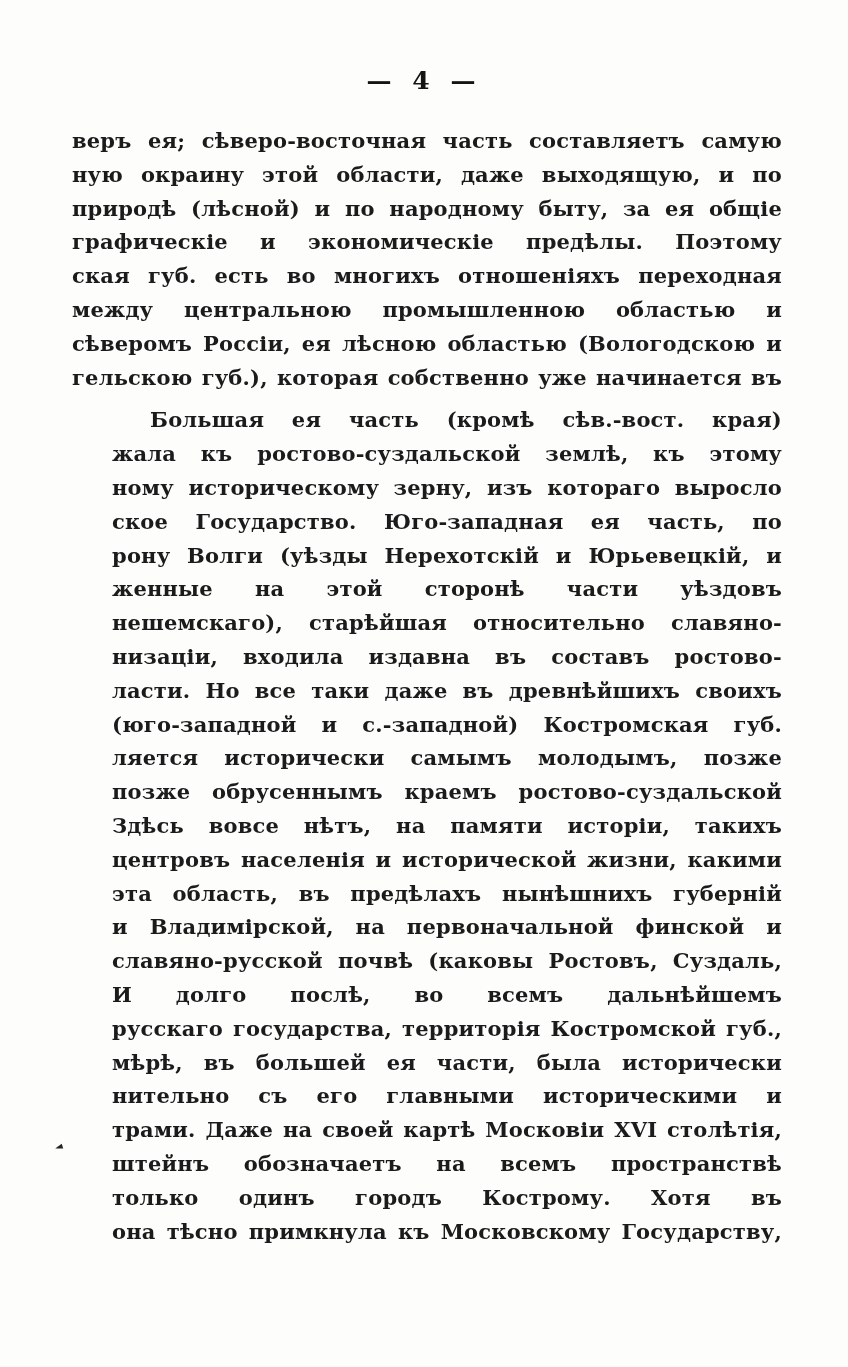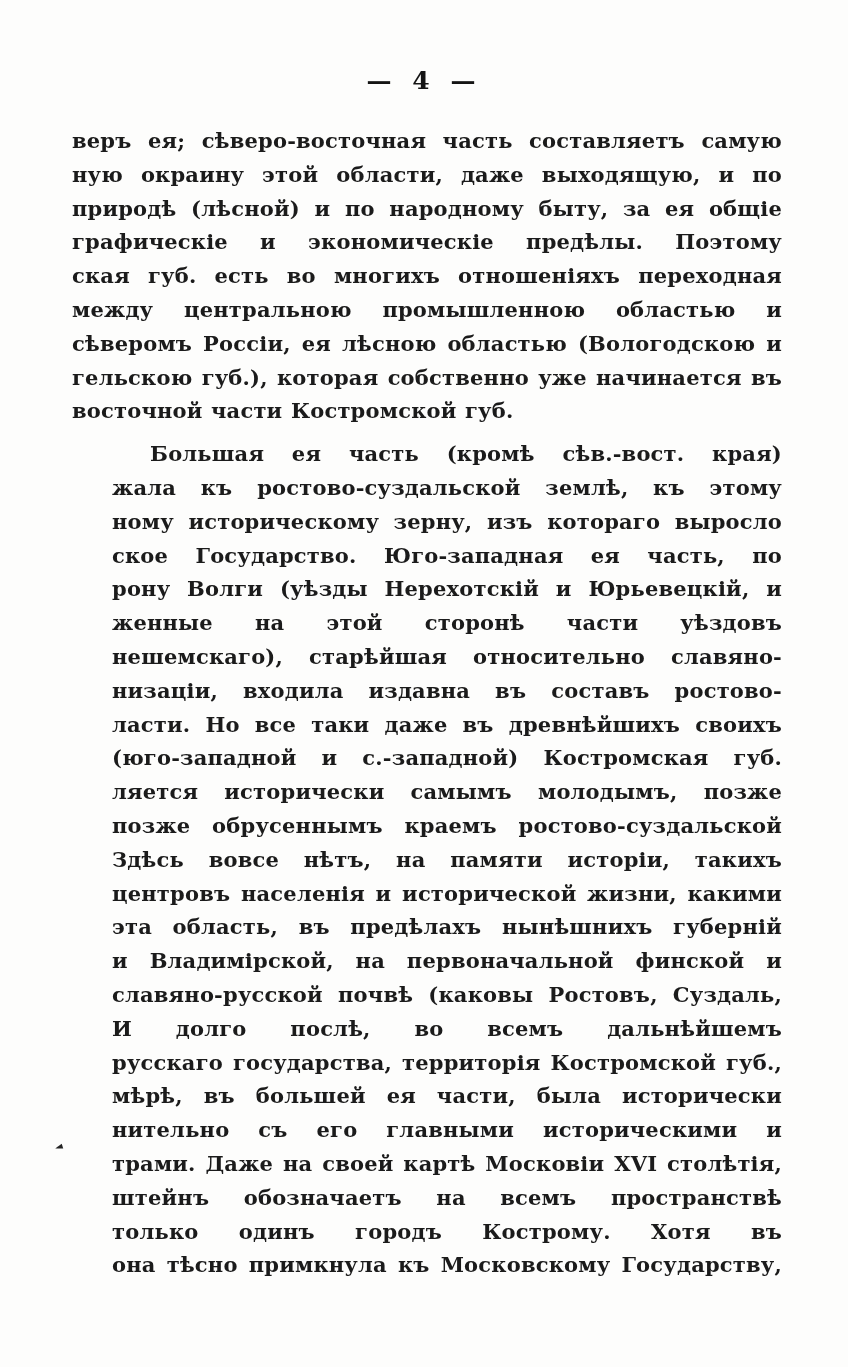--- a/index.html
+++ b/index.html
@@ -83,21 +83,20 @@
   <div class="text-block">
       <div class="paragraph">
         <div class="line">веръ ея; сѣверо-восточная часть составляетъ самую сѣвер-</div>
         <div class="line">ную окраину этой области, даже выходящую, и по своей</div>
         <div class="line">природѣ (лѣсной) и по народному быту, за ея общіе гео-</div>
         <div class="line">графическіе и экономическіе предѣлы. Поэтому Костром-</div>
         <div class="line">ская губ. есть во многихъ отношеніяхъ переходная полоса</div>
         <div class="line">между центральною промышленною областью и крайнимъ</div>
         <div class="line">сѣверомъ Россіи, ея лѣсною областью (Вологодскою и Архан-</div>
         <div class="line">гельскою губ.), которая собственно уже начинается въ сѣверо-</div>
-        <div class="line no-just-last">восточной части Костромской губ.</div>
       </div>
       <div class="paragraph">
         <div class="line indent">Большая ея часть (кромѣ сѣв.-вост. края) принадле-</div>
         <div class="line">жала къ ростово-суздальской землѣ, къ этому первоначаль-</div>
         <div class="line">ному историческому зерну, изъ котораго выросло Москов-</div>
         <div class="line">ское Государство. Юго-западная ея часть, по правую сто-</div>
         <div class="line">рону Волги (уѣзды Нерехотскій и Юрьевецкій, и располо-</div>
         <div class="line">женные на этой сторонѣ части уѣздовъ Костромскаго и Ки-</div>
         <div class="line">нешемскаго), старѣйшая относительно славяно-русской коло-</div>
         <div class="line">низаціи, входила издавна въ составъ ростово-суздальской об-</div>

